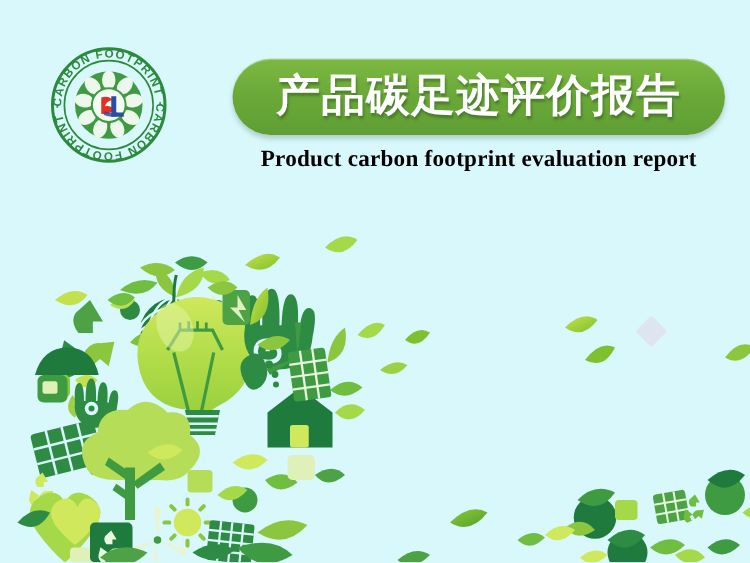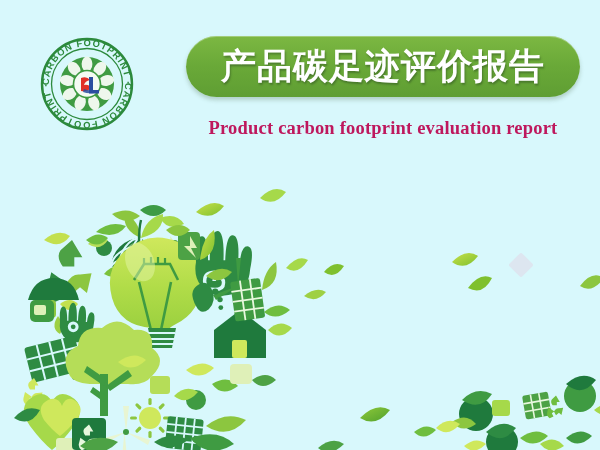--- a/index.html
+++ b/index.html
@@ -30,21 +30,21 @@
   .logo {
     position:absolute;
     left:39px; top:36px;
     width:96px; height:96px;
   }
   .logo svg { display:block; width:96px; height:96px; }
 
   
   .title-banner {
     position:absolute;
-    left:186px; top:36px;
+    left:186px; top:47px;
     width:394px; height:61px;
     border-radius:31px;
     background:linear-gradient(180deg,#7cb842 0%,#6aa938 48%,#5f9e33 100%);
     box-shadow:0 3px 4px rgba(90,120,90,.32), inset 0 1px 0 rgba(255,255,255,.30);
     display:flex;
     align-items:center;
     justify-content:center;
   }
   .title-text {
     color:#ffffff;
@@ -56,21 +56,21 @@
     text-shadow:1px 2px 2px rgba(40,70,30,.45);
     font-family:"DejaVu Sans","Liberation Sans",sans-serif;
   }
 
   
   .subtitle {
     position:absolute;
     left:186px; top:118px;
     width:394px;
     text-align:center;
-    color:#be185d;
+    color:#000000;
     font-size:18.5px;
     font-weight:bold;
     font-family:"Liberation Serif","DejaVu Serif",serif;
     letter-spacing:.2px;
     white-space:nowrap;
   }
 
   
   .illustration {
     position:absolute;

